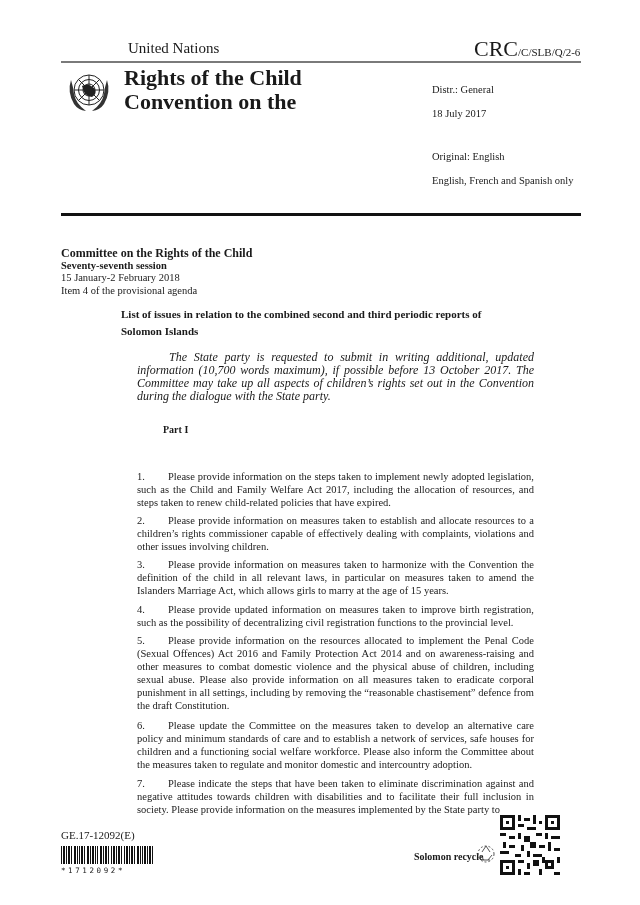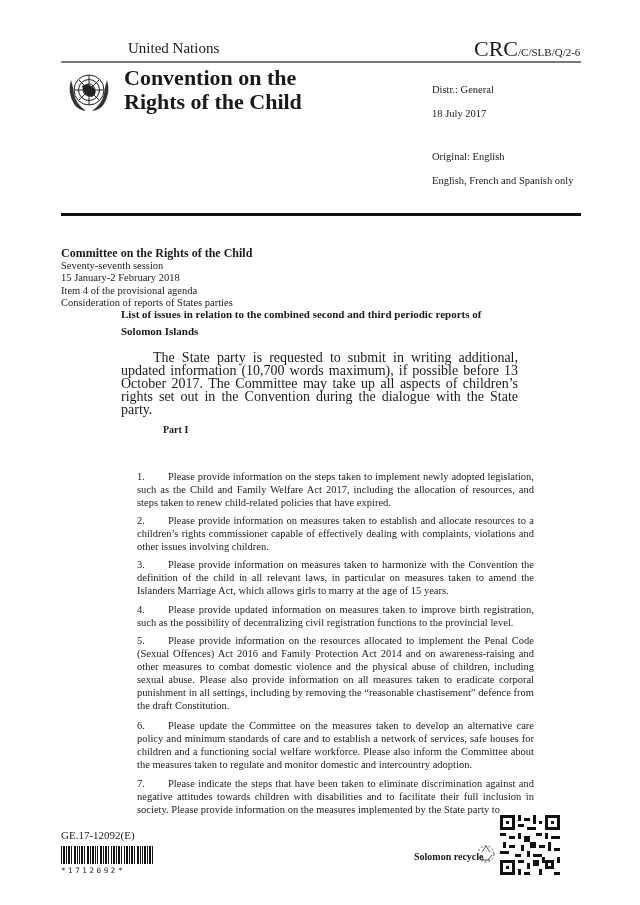--- a/index.html
+++ b/index.html
@@ -16,25 +16,25 @@
   .doc-title { left: 124px; top: 66px; font-size: 22px; font-weight: bold; line-height: 24px; }
 
   .distr { left: 421px; top: 72px; font-size: 10.5px; line-height: 13px; }
   .distr p { margin: 11px; }
   .distr .gap { height: 8px; }
 
   .rule-thick { left: 61px; top: 213px; width: 520px; height: 3px; background: #111; }
 
   .committee { left: 61px; top: 222px; font-size: 10.5px; line-height: 12.3px; }
   .committee .c-title { font-size: 12px; font-weight: bold; line-height: 14px; margin-top: 24px; }
-  .committee .bold { font-weight: normal; }
+  .committee .bold { font-weight: bold; }
 
   .main-title { left: 121px; top: 306px; width: 400px; font-size: 11px; font-weight: bold; line-height: 17px; }
 
-  .body { left: 121px; width: 397px; font-size: 14px; line-height: 13px; text-align: justify; }
+  .body { left: 137px; width: 397px; font-size: 12px; line-height: 13px; text-align: justify; font-style: italic; }
   .intro { top: 351px; text-indent: 32px; }
 
   .part-heading { left: 126px; top: 424px; font-size: 10px; font-weight: bold; margin-left: 37px; }
 
   .para { position: absolute; left: 121px; width: 397px; font-size: 10.5px; line-height: 13.1px; text-align: justify; margin: 16px; }
   .para .num { display: inline-block; width: 31px; }
 
   .footer-code { left: 61px; top: 829px; font-size: 11px; }
   .barcode { left: 61px; top: 846px; width: 92px; height: 18px; }
   .barcode-num { left: 61px; top: 866px; width: 92px; font-family: "DejaVu Sans Mono", monospace; font-size: 7.5px; letter-spacing: 2.6px; }
@@ -62,40 +62,39 @@
       <line x1="35.5" y1="13.5" x2="14.5" y2="34.5"></line>
     </g>
     <path d="M18 20 Q24 16 30 22 Q34 28 28 31 Q22 30 20 26 Z" fill="#222"></path>
     <g fill="#333">
       <path d="M7 14 Q3 26 10 38 Q14 44 22 45 Q12 38 10 28 Q9 20 7 14 Z"></path>
       <path d="M43 14 Q47 26 40 38 Q36 44 28 45 Q38 38 40 28 Q41 20 43 14 Z"></path>
     </g>
   </svg>
 </div>
 <div class="abs doc-title">
+  <div>Rights of the Child</div>
   <div>Convention on the</div>
-  <div>Rights of the Child</div>
 </div>
 
 <div class="abs distr">
   <p>Distr.: General</p>
   <p>18 July 2017</p>
   <div class="gap"></div>
   <p>Original: English</p>
   <p>English, French and Spanish only</p>
 </div>
 
 <div class="abs rule-thick"></div>
 
 <div class="abs committee">
   <div class="c-title">Committee on the Rights of the Child</div>
   <div class="bold">Seventy-seventh session</div>
   <div>15 January-2 February 2018</div>
   <div>Item 4 of the provisional agenda</div>
-  <div class="bold">Consideration of reports of States parties</div>
 </div>
 
 <div class="abs main-title">List of issues in relation to the combined second and third periodic reports of Solomon Islands</div>
 
 <div class="abs body intro">The State party is requested to submit in writing additional, updated information (10,700 words maximum), if possible before 13 October 2017. The Committee may take up all aspects of children’s rights set out in the Convention during the dialogue with the State party.</div>
 
 <div class="abs part-heading">Part I</div>
 
 <p class="para" style="top:454px"><span class="num">1.</span><span>Please provide information on the steps taken to implement newly adopted legislation, such as the Child and Family Welfare Act 2017, including the allocation of resources, and steps taken to renew child-related policies that have expired.</span></p>
 <p class="para" style="top:498px"><span class="num">2.</span><span>Please provide information on measures taken to establish and allocate resources to a children’s rights commissioner capable of effectively dealing with complaints, violations and other issues involving children.</span></p>

